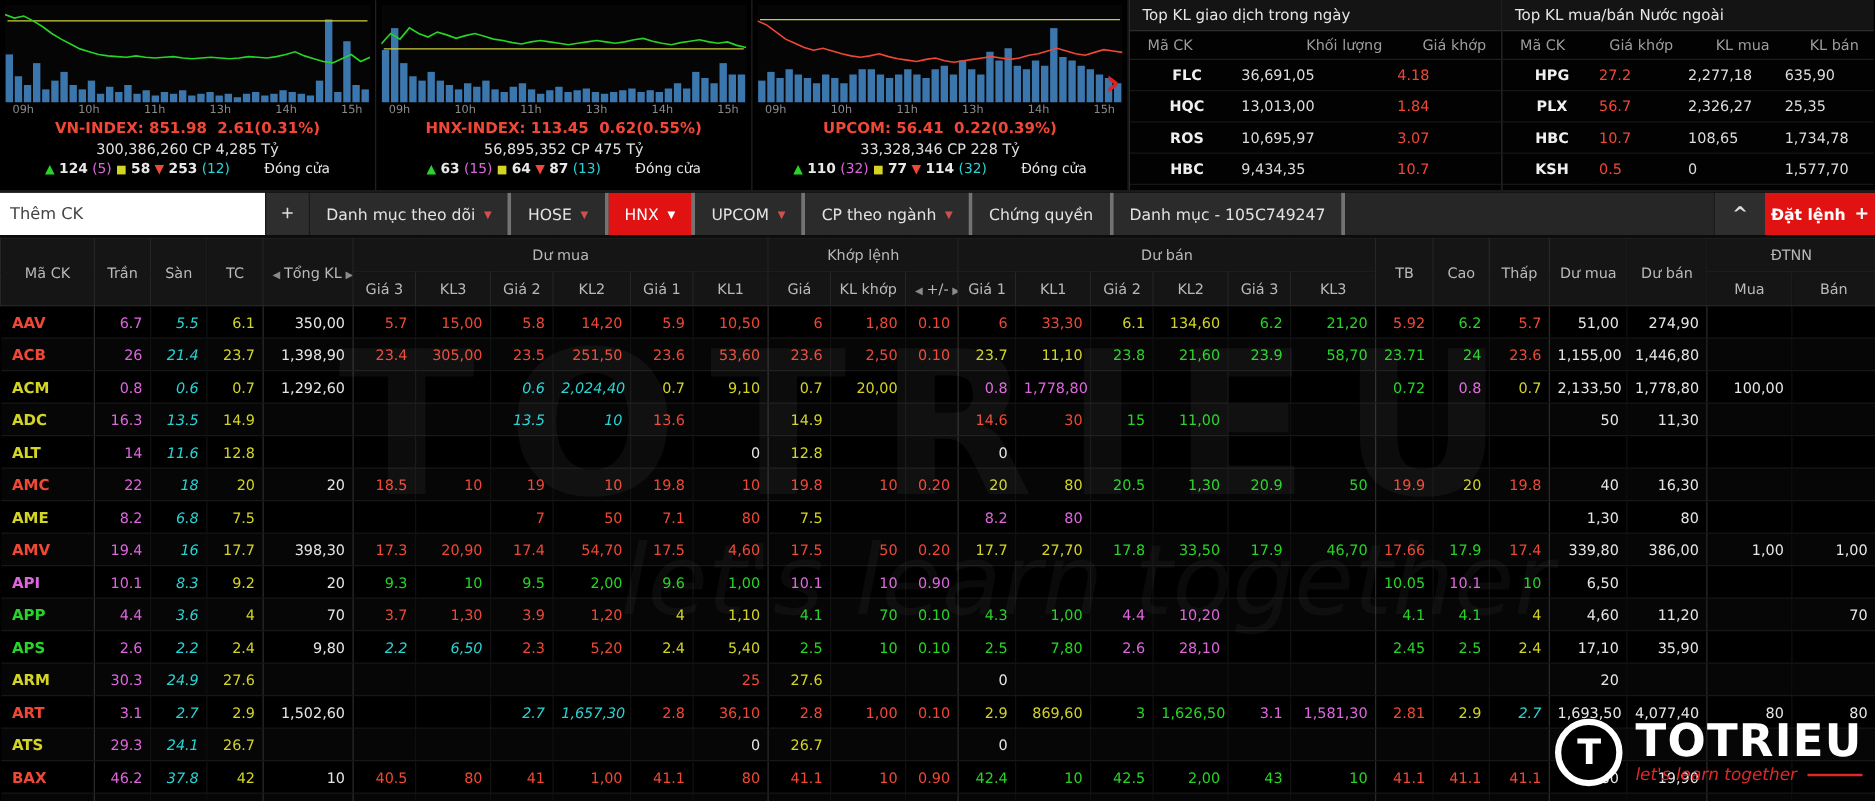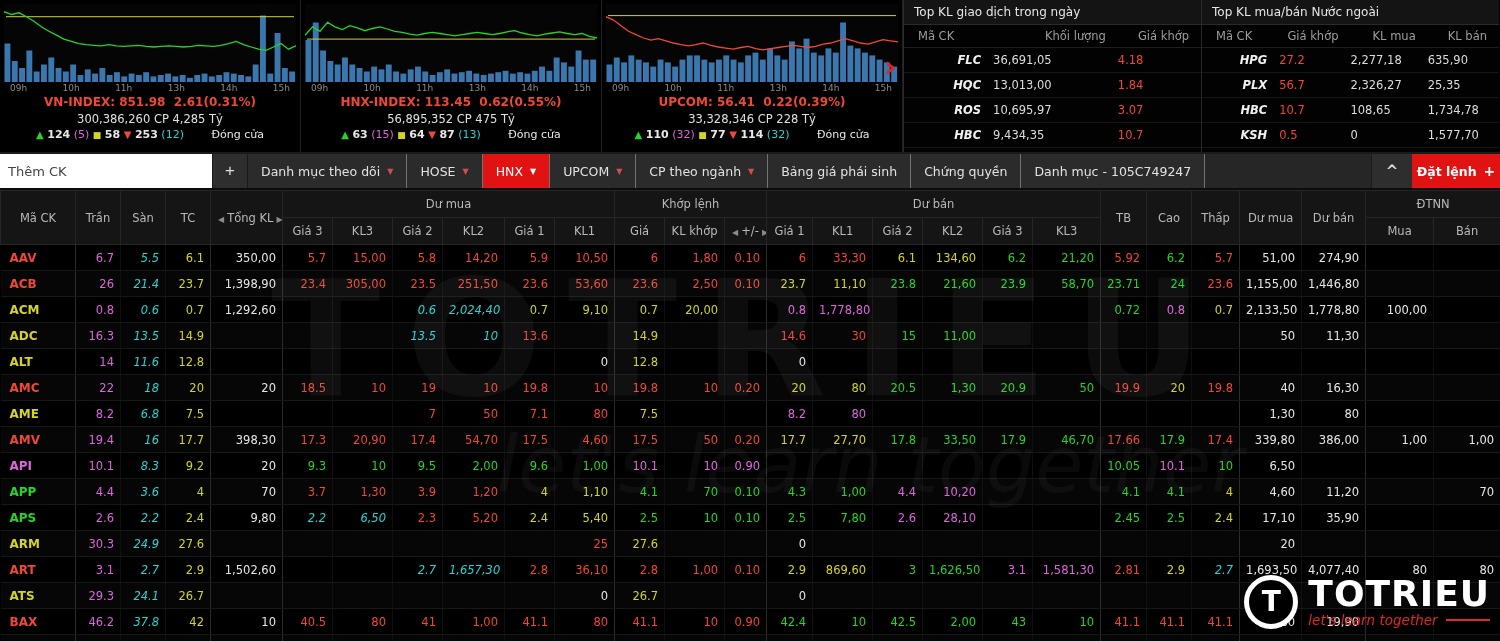--- a/index.html
+++ b/index.html
@@ -23,33 +23,33 @@
   .breadth-line .sess{font-weight:normal;margin-left:24px;}
   .next-arrow{position:absolute;left:884px;top:52px;color:#e02222;font-size:30px;font-weight:bold;cursor:pointer;line-height:30px;}
 
   .side-table{width:298px;border-left:1px solid #2a2a2a;box-sizing:border-box;background:#020202;}
   .st-title{height:24px;line-height:24px;background:#141414;border-bottom:1px solid #2a2a2a;
             font-size:12px;color:#e5e5e5;padding-left:10px;}
   .side-table table{width:100%;border-collapse:collapse;font-size:11.5px;table-layout:fixed;}
   .side-table th{color:#9d9d9d;font-weight:normal;text-align:right;height:22px;padding:0 12px 0 0;border-bottom:1px solid #1d1d1d;}
   .side-table th:first-child{text-align:left;padding-left:14px;}
   .side-table td{text-align:left;height:24px;padding:0 12px 0 0;border-bottom:1px solid #161616;color:#ddd;}
-  .side-table td:first-child{text-align:right;padding-left:14px;font-weight:bold;color:#f0f0f0;font-style:italic;}
+  .side-table td:first-child{text-align:center;padding-left:14px;font-weight:bold;color:#f0f0f0;}
   .side-table td.d{color:#ef4836;}
   .side-table td.w{color:#ddd;}
 
   
   .nav{height:34px;background:#262626;display:flex;align-items:stretch;border-bottom:2px solid #0c0c0c;}
   .add-input{width:196px;border:none;outline:none;background:#fff;color:#222;font-size:13px;
              padding:0 8px;font-family:inherit;}
   .add-input::placeholder{color:#444;}
   .plus-btn{width:36px;background:#2e2e2e;border:none;border-left:1px solid #191919;border-right:1px solid #191919;
             color:#ddd;font-size:17px;cursor:pointer;}
   .nav-item{padding:0 13px;display:flex;align-items:center;gap:7px;font-size:12.5px;color:#e2e2e2;
-            border-right:1px solid #737373;background:#2b2b2b;cursor:pointer;white-space:nowrap;}
+            border-right:3px solid #737373;background:#2b2b2b;cursor:pointer;white-space:nowrap;}
   .nav-item.active{background:#e11212;color:#fff;}
   .caret{font-size:8px;color:#d05050;}
   .nav-item.active .caret{color:#fff;}
   .nav-spacer{flex:1;background:#262626;}
   .collapse-btn{width:40px;background:#2e2e2e;border-left:1px solid #1b1b1b;color:#ddd;display:flex;
                 align-items:center;justify-content:center;font-size:15px;font-weight:bold;cursor:pointer;}
   .order-btn{width:88px;background:#e11212;color:#fff;font-size:12.5px;font-weight:bold;display:flex;
              gap:7px;align-items:center;justify-content:center;cursor:pointer;}
   .order-plus{font-size:14px;font-weight:bold;}
 
@@ -410,23 +410,20 @@
         <span>HNX</span>
         <span class="caret">▼</span>
       </div>
       <div class="nav-item">
         <span>UPCOM</span>
         <span class="caret">▼</span>
       </div>
       <div class="nav-item">
         <span>CP theo ngành</span>
         <span class="caret">▼</span>
-      </div>
-      <div class="nav-item">
-        <span>Bảng giá phái sinh</span>
       </div>
       <div class="nav-item">
         <span>Chứng quyền</span>
       </div>
       <div class="nav-item">
         <span>Danh mục - 105C749247</span>
       </div>
     </div>
   <div class="nav-spacer"></div>
   <div class="collapse-btn">

